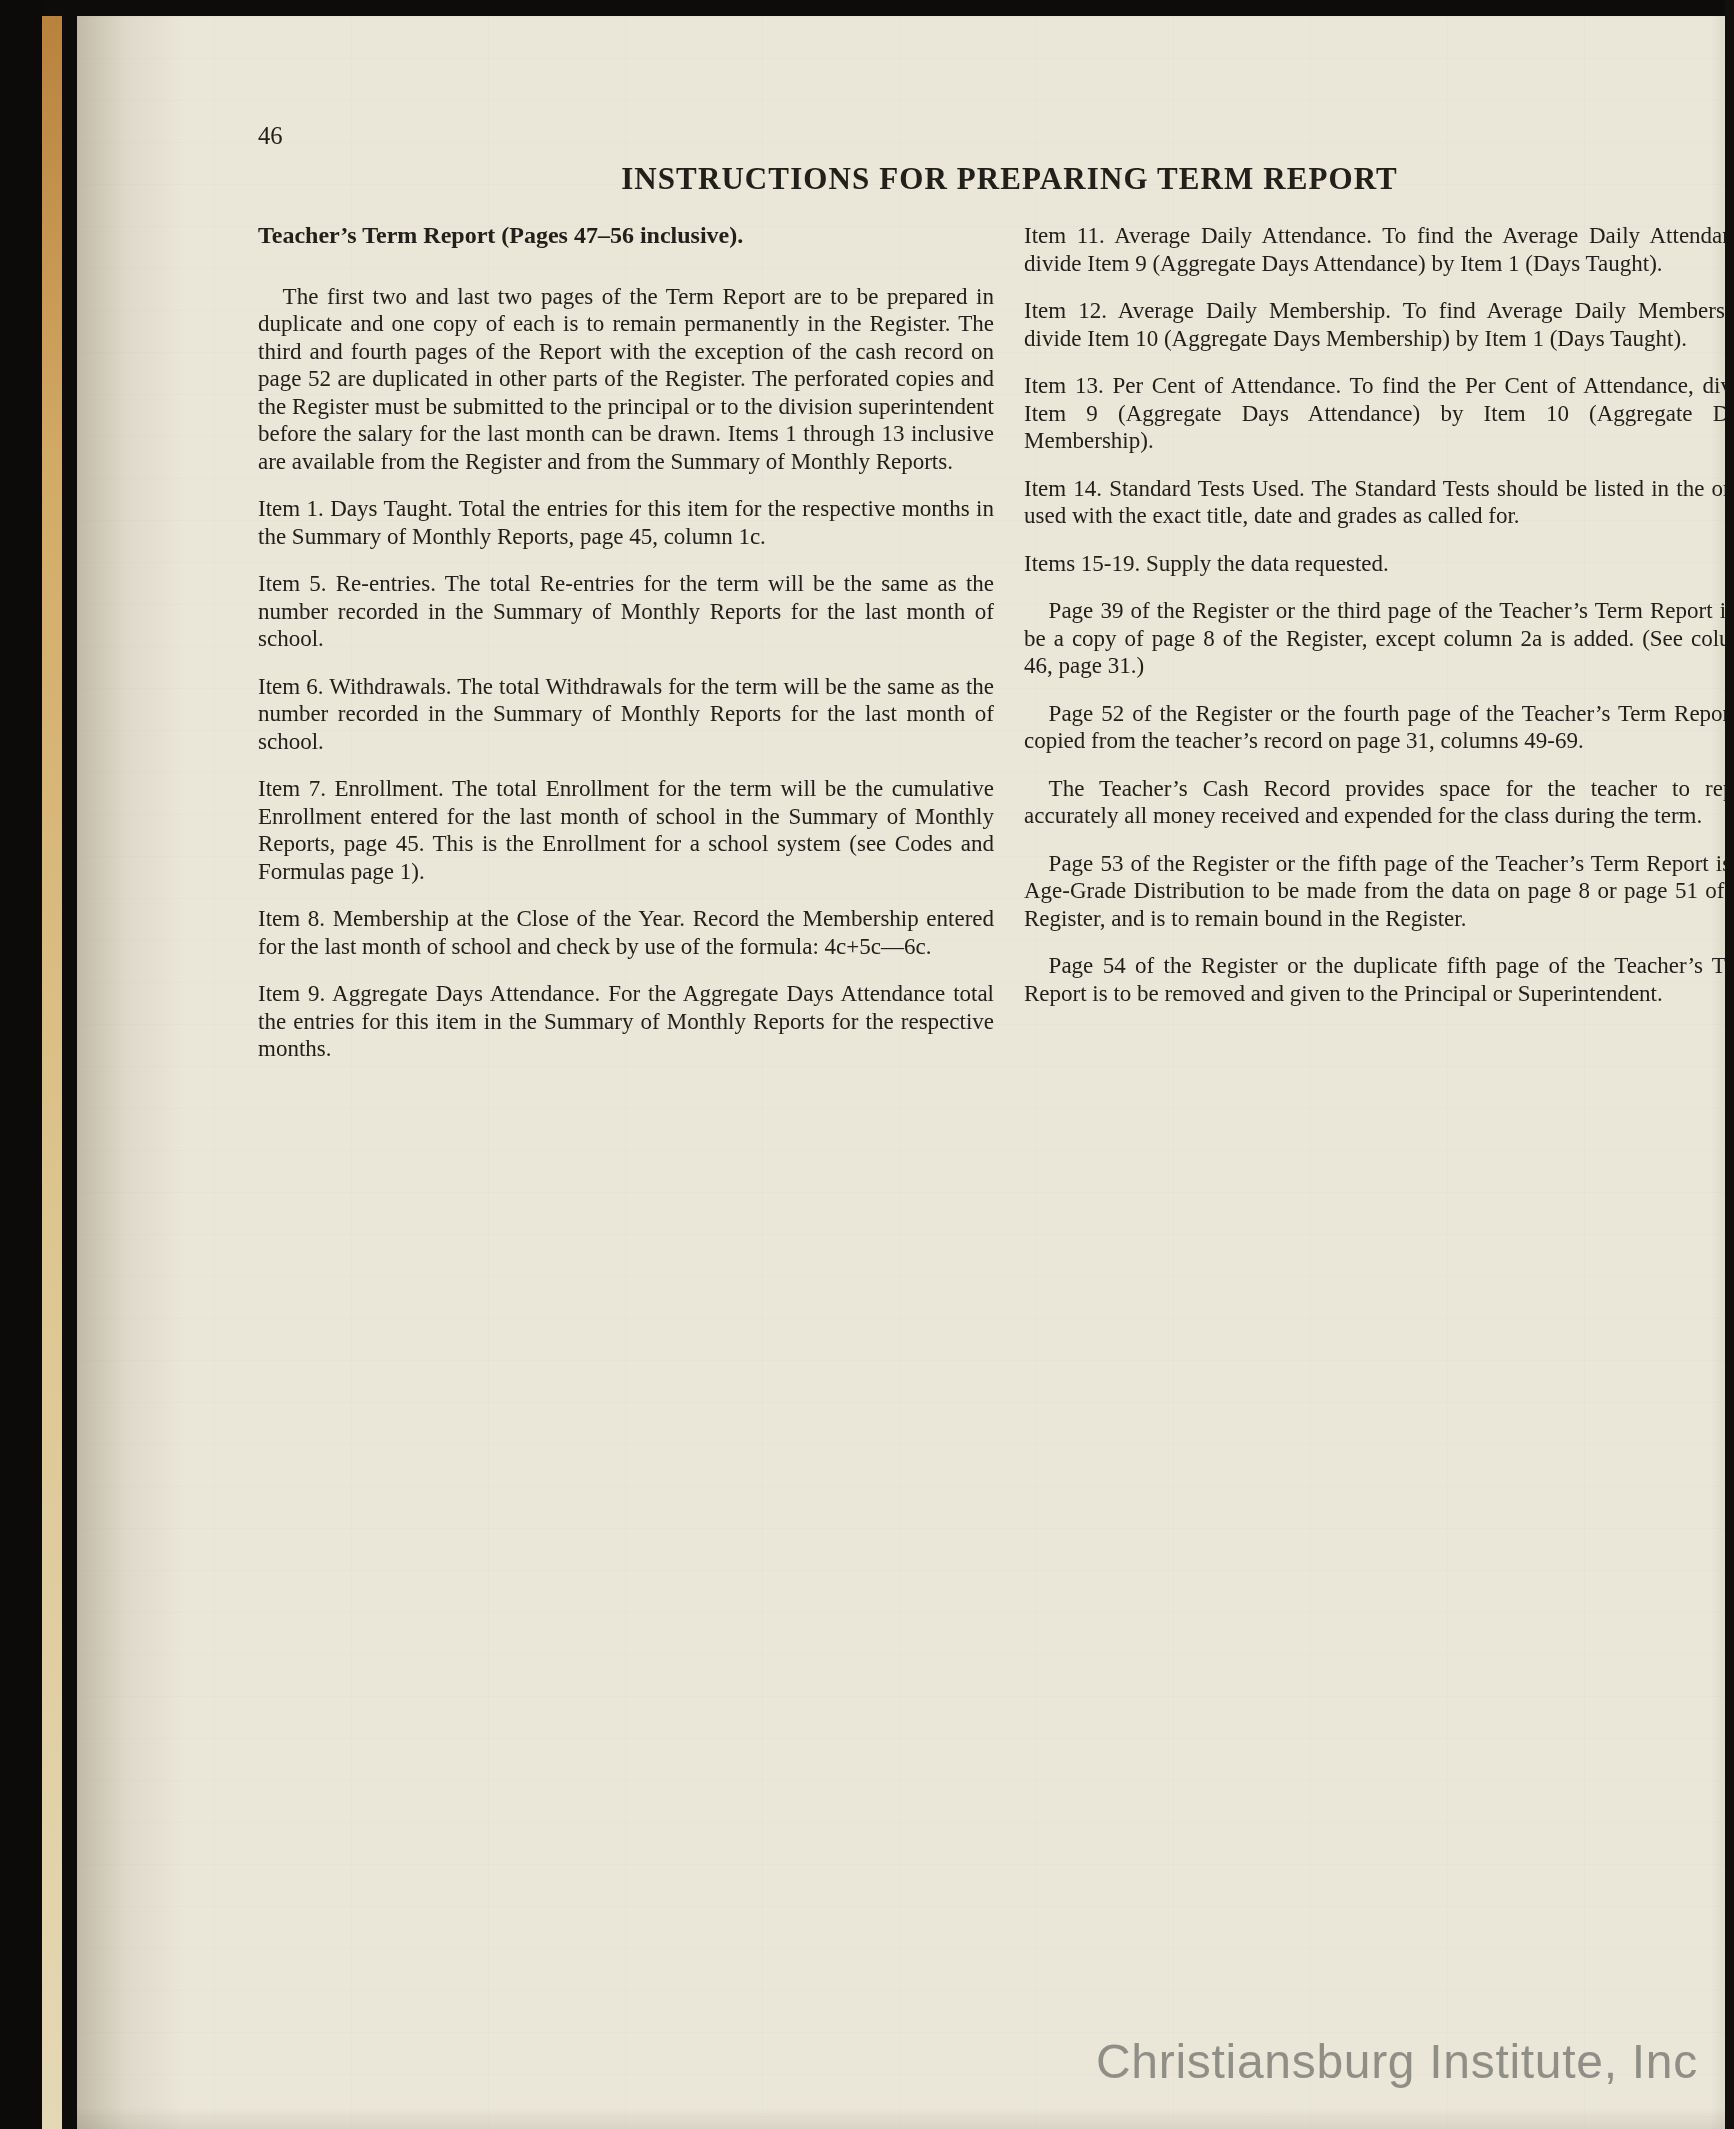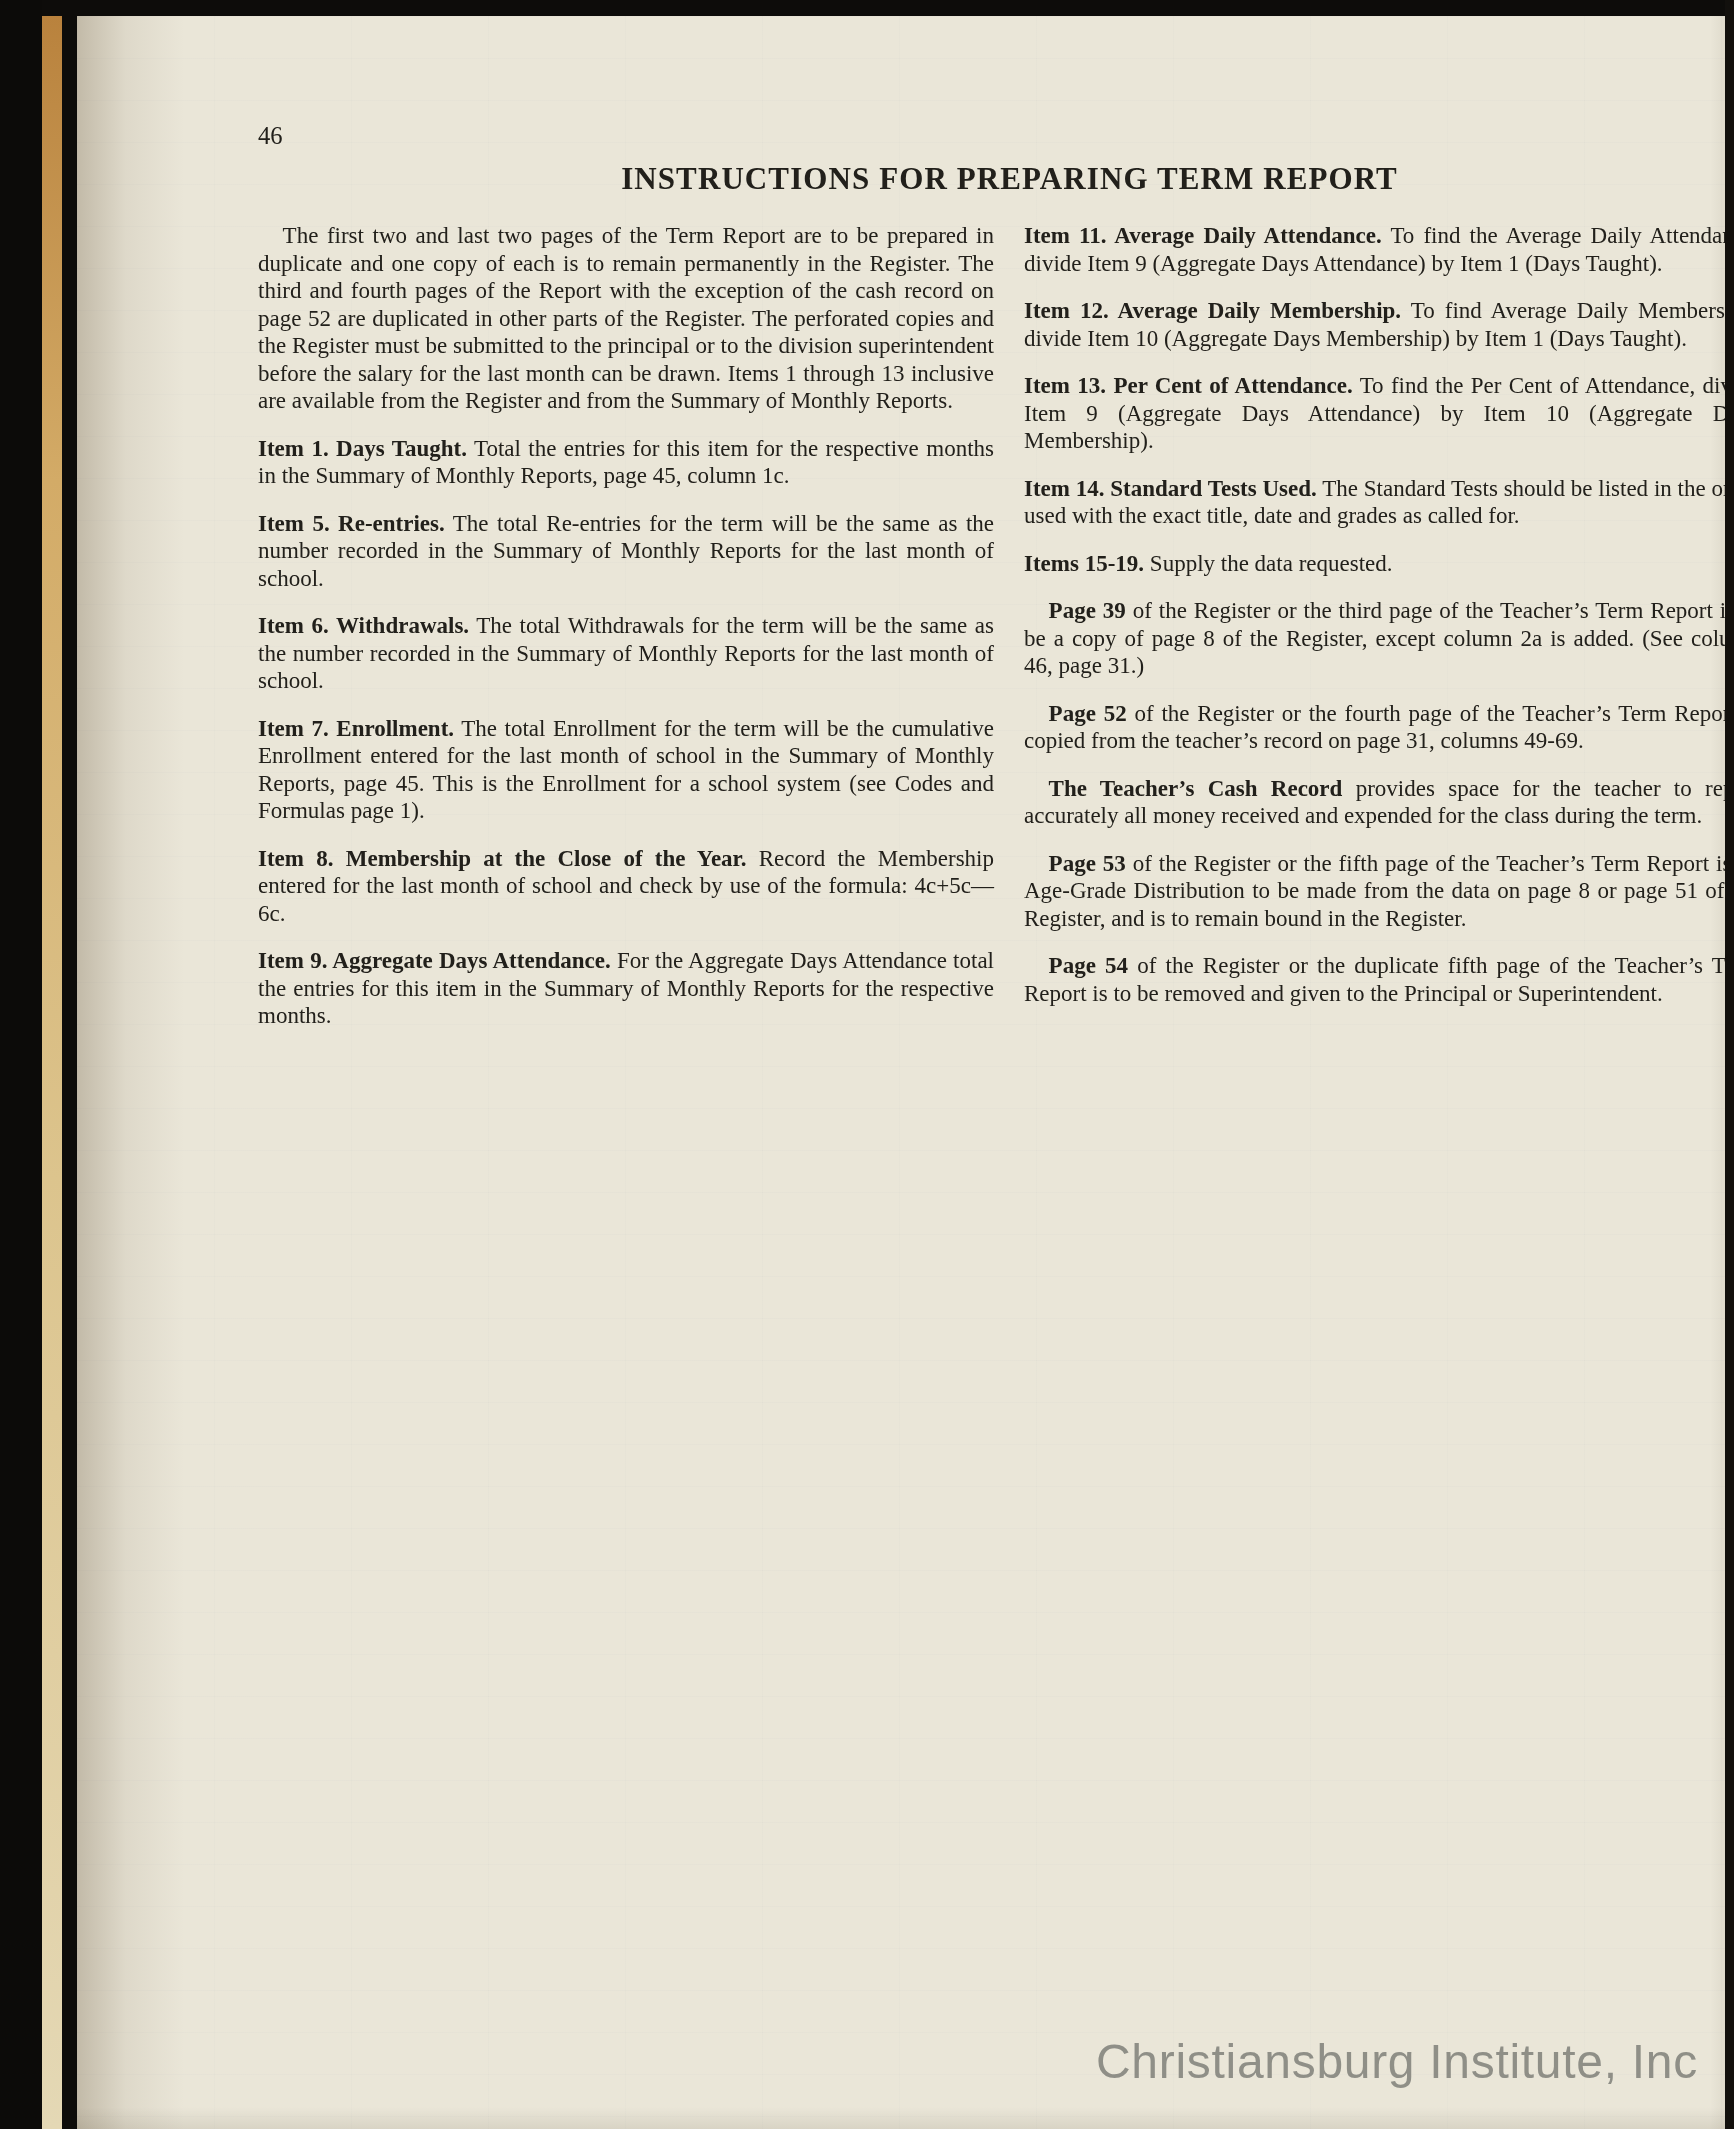--- a/index.html
+++ b/index.html
@@ -73,21 +73,21 @@
     width:736px;
     font-size:23px; line-height:27.5px;
     text-align:justify;
   }
   .col-heading {
     font-size:24px; font-weight:bold; margin:0 0 33px 0;
     text-align:left;
   }
   .para { margin:0 0 20px 0; }
   .para.indent { text-indent:24.6px; }
-  .lead { font-weight:bold; }
+  .lead { font-weight:normal; }
 
   
   .watermark {
     position:absolute; left:1096px; top:2034px; z-index:3;
     font-family:"Liberation Sans", sans-serif;
     font-size:48px; letter-spacing:0.7px;
     color: var(--watermark, #80807a);
     opacity:0.85;
   }
 </style>
@@ -105,20 +105,21 @@
   <div class="page-shade-right"></div>
   <div class="page-shade-bottom"></div>
 
   <div class="content">
     <div class="page-number">46</div>
     <h1 class="title">INSTRUCTIONS FOR PREPARING TERM REPORT</h1>
 
     <div class="columns">
 
       <section class="column">
+        <h2 class="col-heading">Teacher’s Term Report (Pages 47–56 inclusive).</h2>
 
         <p class="para indent">The first two and last two pages of the Term Report are to be prepared in duplicate and one copy of each is to remain permanently in the Register. The third and fourth pages of the Report with the exception of the cash record on page 52 are duplicated in other parts of the Register. The perforated copies and the Register must be submitted to the principal or to the division superintendent before the salary for the last month can be drawn. Items 1 through 13 inclusive are available from the Register and from the Summary of Monthly Reports.</p>
 
         <p class="para">
           <strong class="lead">Item 1. Days Taught.</strong>
           <span>Total the entries for this item for the respective months in the Summary of Monthly Reports, page 45, column 1c.</span>
         </p>
         <p class="para">
           <strong class="lead">Item 5. Re-entries.</strong>
           <span>The total Re-entries for the term will be the same as the number recorded in the Summary of Monthly Reports for the last month of school.</span>

